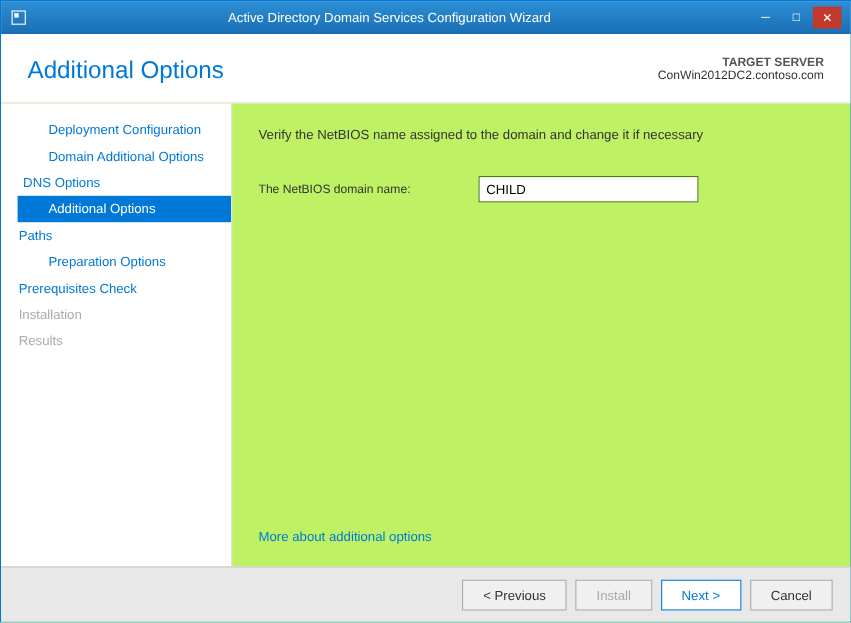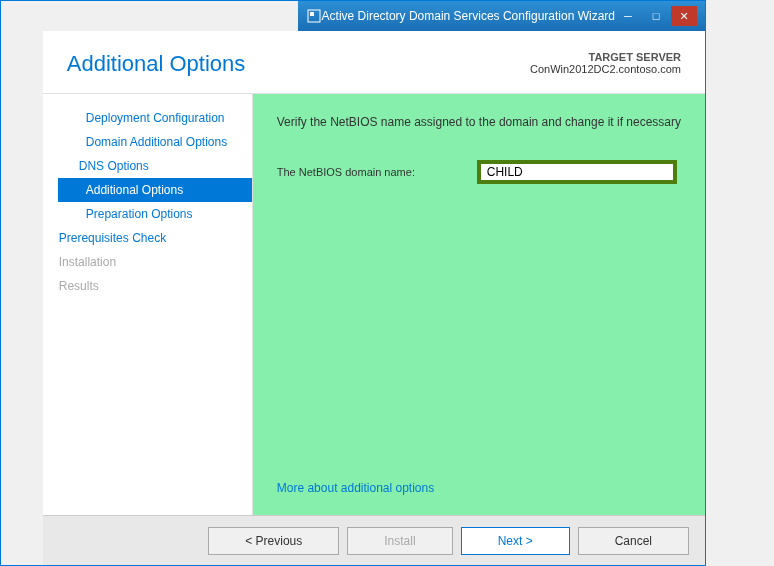--- a/index.html
+++ b/index.html
@@ -7,26 +7,25 @@
       width: 774px;
       height: 566px;
       font-family: 'Segoe UI', Tahoma, Geneva, Verdana, sans-serif;
       font-size: 13px;
       background: #f0f0f0;
       overflow: hidden;
     }
 
     
     .window {
-      width: 706px;
+      width: 774px;
       height: 566px;
       border: 1px solid #0078d7;
       display: flex;
       flex-direction: column;
-      align-items: flex-end;
     }
 
     .title-bar {
       background: linear-gradient(to bottom, #2d8fd4, #1a6eb5);
       height: 30px;
       display: flex;
       align-items: center;
       justify-content: space-between;
       padding: 0 8px;
       flex-shrink: 0;
@@ -62,21 +61,21 @@
       font-size: 11px;
       cursor: pointer;
       background: transparent;
       border: none;
     }
     .title-btn.close { background: #c0392b; }
 
     
     .main-content {
       flex: 1;
-      background: #86efac;
+      background: #bef264;
       display: flex;
       flex-direction: column;
     }
 
     
     .header {
       background: white;
       padding: 20px 24px 16px 24px;
       display: flex;
       justify-content: space-between;
@@ -131,21 +130,21 @@
       font-size: 12px;
       white-space: nowrap;
     }
 
     .nav-item.active {
       background: #0078d7;
       color: white;
     }
 
     .nav-item.indented { padding-left: 28px; margin-left: 15px; }
-    .nav-item.indented2 { padding-left: 36px; }
+    .nav-item.indented2 { padding-left: 20px; }
 
     .nav-item.disabled {
       color: #aaa;
       cursor: default;
     }
 
     
     .content-panel {
       flex: 1;
       padding: 20px 24px;
@@ -169,21 +168,21 @@
 
     .form-label {
       font-size: 11px;
       color: #333;
       min-width: 200px;
     }
 
     .form-input {
       width: 200px;
       height: 24px;
-      border: 4px solid #4d7c0f;
+      border: 1px solid #4d7c0f;
       padding: 2px 6px;
       font-size: 12px;
       font-family: 'Segoe UI', sans-serif;
       background: white;
     }
 
     .spacer { flex: 1; }
 
     .link-text {
       color: #0078d7;
@@ -200,21 +199,21 @@
       display: flex;
       align-items: center;
       justify-content: flex-end;
       padding: 0 16px;
       gap: 8px;
       flex-shrink: 0;
     }
 
     .footer-btn {
       height: 28px;
-      padding: 0 36px;
+      padding: 0 18px;
       font-size: 12px;
       font-family: 'Segoe UI', sans-serif;
       cursor: pointer;
       border: 1px solid #aaa;
       background: #f0f0f0;
       color: #333;
     }
 
     .footer-btn.primary {
       border-color: #0078d7;
@@ -265,20 +264,23 @@
         </div>
         <div class="nav-item indented">
           <span>Domain Additional Options</span>
         </div>
         <div class="nav-item indented2">
           <span>DNS Options</span>
         </div>
         <div class="nav-item indented active">
           <span>Additional Options</span>
         </div>
+        <div class="nav-item">
+          <span>Paths</span>
+        </div>
         <div class="nav-item indented">
           <span>Preparation Options</span>
         </div>
         <div class="nav-item">
           <span>Prerequisites Check</span>
         </div>
         <div class="nav-item disabled">
           <span>Installation</span>
         </div>
         <div class="nav-item disabled">

